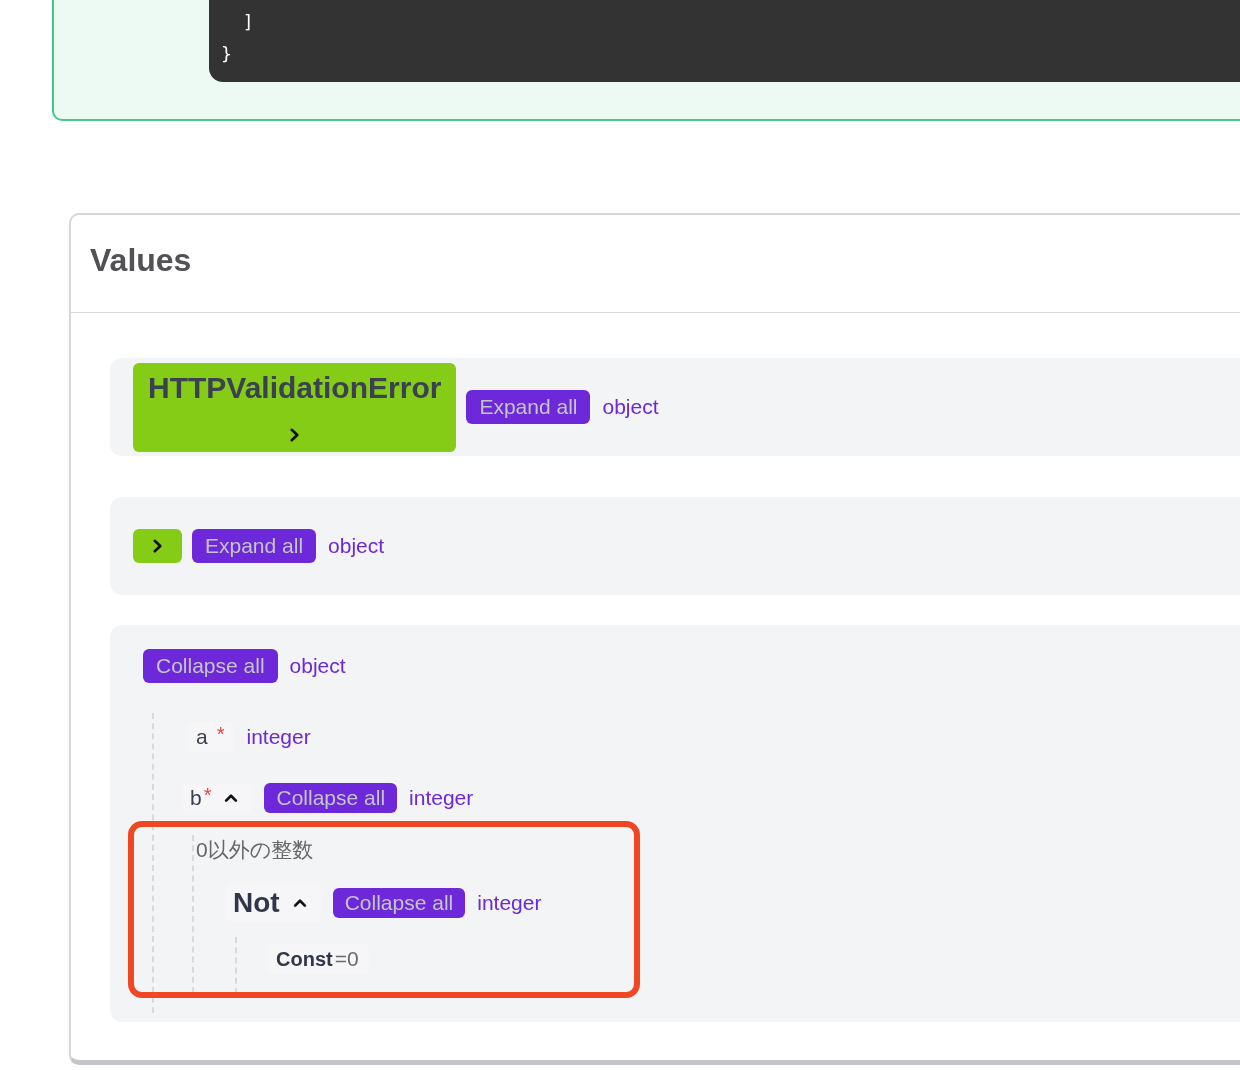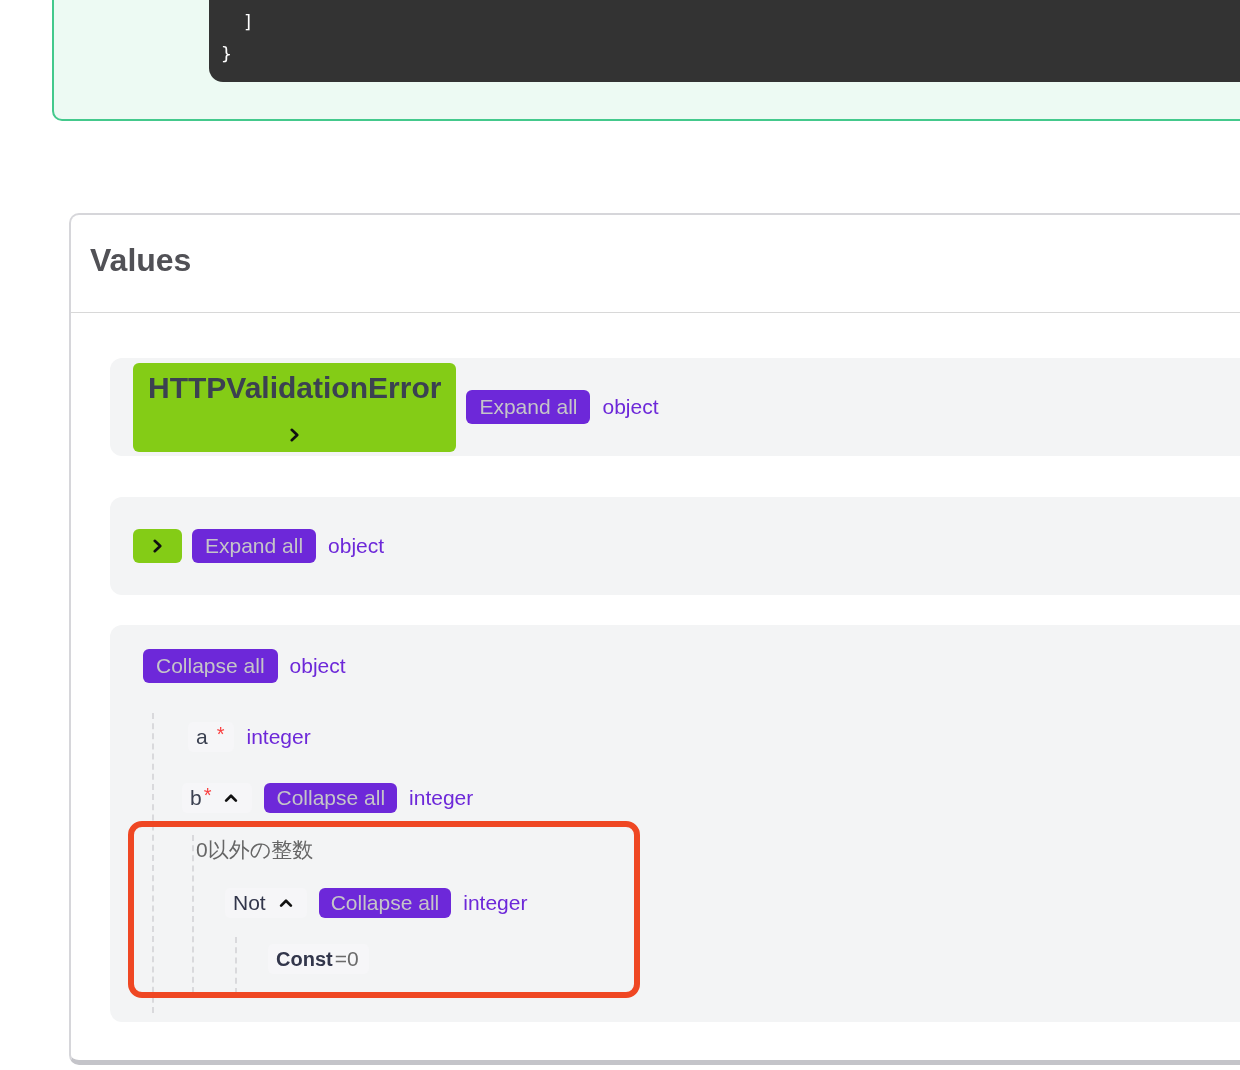--- a/index.html
+++ b/index.html
@@ -55,21 +55,21 @@
   .row-b     { margin:27px 0 0 72px; }
   .row-desc  { margin:20px 0 0 86px; height:30px; font-size:21px; color:#666;
                position:relative; z-index:2; display:flex; align-items:center; }
   .row-not   { margin:21px 0 0 115px; }
   .row-const { margin:22px 0 0 158px; }
 
   .prop-chip { background:#f6f6f8; border-radius:5px; padding:3px 10px 3px 8px;
     display:inline-flex; align-items:center; gap:9px; }
   .prop-name { color:#3b4151; font-size:21px; }
   .req-star { color:#f93e3e; position:relative; top:-3px; font-size:20px; }
-  .kw-name { color:#32364b; font-size:21px; }
+  .kw-name { color:#32364b; font-size:28px;font-weight:bold; }
   .kw-const { color:#32364b; font-size:20px; font-weight:bold; }
   .kw-value { color:#6a6a6a; font-size:21px; font-weight:normal; }
   .prop-toggle { margin-left:12px; padding:3px 12px; font-size:21px; }
   .clickable { cursor:pointer; }
 </style>
 </head>
 <body>
 
 <div class="stage">
 

